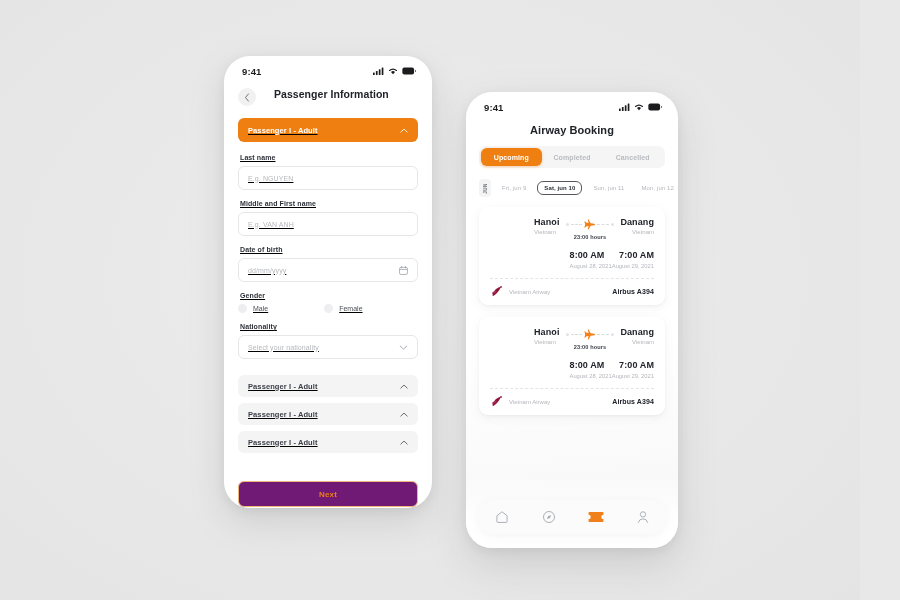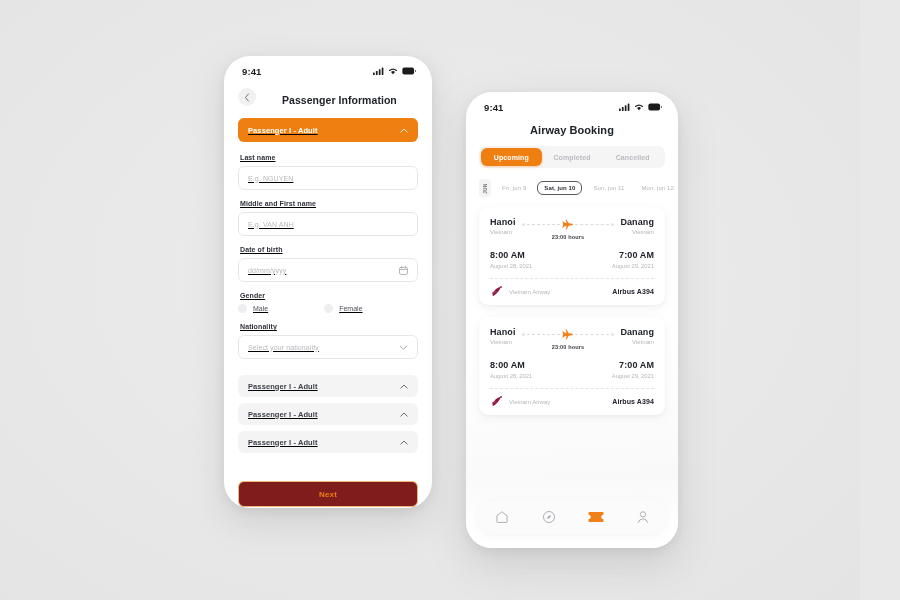--- a/index.html
+++ b/index.html
@@ -46,23 +46,23 @@
     box-sizing: border-box;
   }
   .status-time {
     font-size: 9.5px; font-weight: bold; color: #1c1c1e;
     letter-spacing: .1px;
   }
   .status-icons { display: flex; align-items: center; gap: 4px; }
 
   
   .nav-header {
-    display: flex; align-items: flex-end;
+    display: flex; align-items: flex-start;
     padding: 6px 14px 4px 14px;
-    gap: 26px;
+    gap: 18px;
   }
   .back-btn {
     width: 18px; height: 18px; border-radius: 50%;
     background: #f1f1f1;
     display: flex; align-items: center; justify-content: center;
     flex: 0 0 auto;
   }
   .page-title {
     font-size: 10.5px; font-weight: bold; color: #20232a;
     letter-spacing: .05px;
@@ -113,21 +113,21 @@
     background: #eeeef1;
   }
   .radio-label { font-size: 7px; color: #4a4e56; }
 
   .next-wrap { padding: 22px 14px 0 14px; }
   .next-btn {
     height: 24px;
     border: 1px solid #f0b878;
     border-radius: 6px;
     display: flex; align-items: center; justify-content: center;
-    background: #7f1d1d;
+    background: #701a75;
   }
   .next-label { font-size: 8px; font-weight: bold; color: #ee7f10; letter-spacing:.2px;}
 
   
   .rp-title {
     text-align: center;
     font-size: 11px; font-weight: bold; color: #20232a;
     padding: 6px 0 10px 0; letter-spacing:.05px;
   }
   .seg {
@@ -173,34 +173,34 @@
     color: #2b2e34; font-weight: bold;
   }
 
   .flight-card {
     margin: 0 13px 12px 13px;
     background: #fff;
     border-radius: 9px;
     padding: 10px 11px 8px 11px;
     box-shadow: 0 3px 10px rgba(140,140,148,0.10), 0 1px 3px rgba(140,140,148,0.07);
   }
-  .route-row { display: flex; align-items: flex-start; justify-content: space-between; }
+  .route-row { display: flex; align-items: flex-start; justify-content: space-between; margin-left: 44px; }
   .city { font-size: 9px; font-weight: bold; color: #20232a; letter-spacing:.1px;}
   .country { font-size: 6px; color: #b4b6bb; margin-top: 2px; }
   .route-mid {
     flex: 1; display: flex; flex-direction: column; align-items: center;
     padding: 0 6px; margin-top: 2px;
   }
   .route-line { display: flex; align-items: center; width: 100%; gap: 2px; }
   .r-dot { width: 3.5px; height: 3.5px; border-radius:50%; background:#e3e3e6; flex:0 0 auto;}
   .r-dash { flex: 1; border-top: 1px dashed #dcdcdf; height: 0; }
   .hours { font-size: 5.6px; font-weight: bold; color: #3c4048; margin-top: 4px; letter-spacing:.1px;}
 
   .times-row {
-    display: flex; align-items: flex-start; justify-content: space-between;
+    display: flex; align-items: flex-start; justify-content: flex-end;
     margin-top: 10px;
   }
   .time { font-size: 9px; font-weight: bold; color: #20232a; letter-spacing:.1px;}
   .date-sub { font-size: 5.8px; color: #b4b6bb; margin-top: 3px; }
   .txt-right { text-align: right; }
 
   .card-div { border-top: 1px dashed #e4e4e7; margin: 9px 0 7px 0; }
 
   .airline-row { display: flex; align-items: center; justify-content: space-between; }
   .airline-left { display: flex; align-items: center; gap: 6px; }

